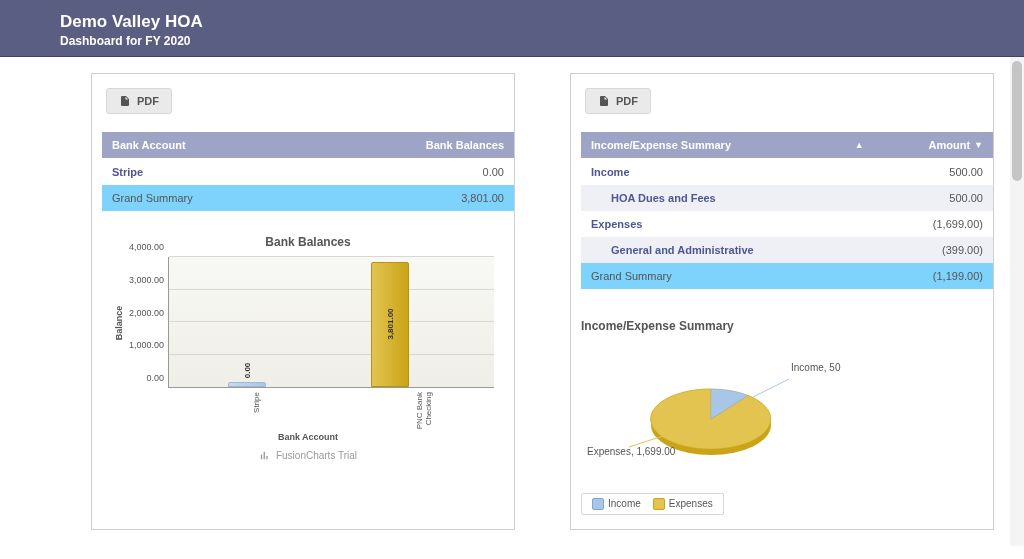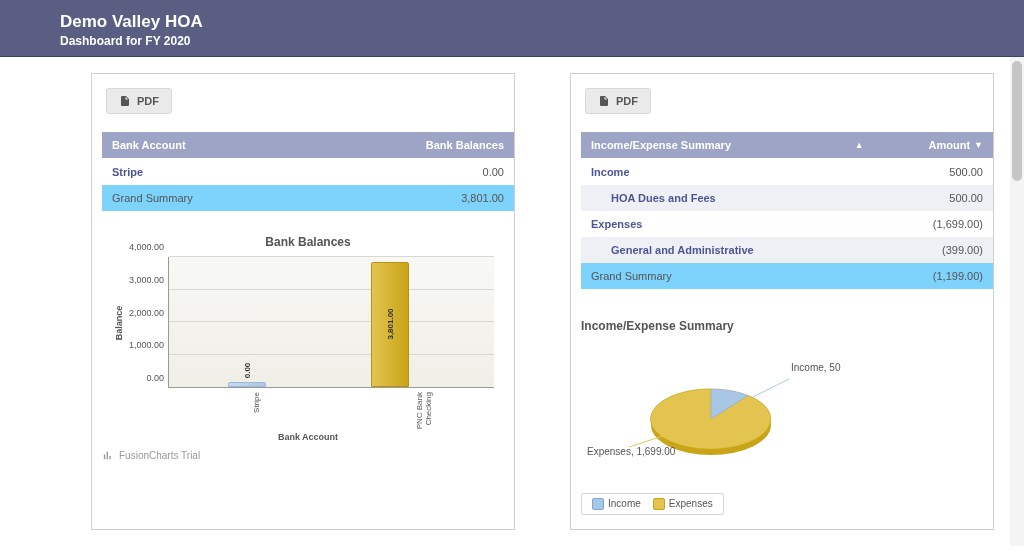--- a/index.html
+++ b/index.html
@@ -35,21 +35,21 @@
   .bar-plot{flex:1;height:130px;border-left:1px solid #999;border-bottom:1px solid #999;position:relative;background:linear-gradient(#f8f8f5,#efeee7);margin-right:20px;}
   .bar-plot .grid-line{position:absolute;left:0;right:0;border-top:1px solid #d8d8d0;}
   .bar .bar-fill{position:absolute;bottom:0;width:36px;background:linear-gradient(90deg,#e3c451,#c9a417);border:1px solid #b89012;border-top-left-radius:2px;border-top-right-radius:2px;}
   .bar .bar-fill.blue{background:linear-gradient(90deg,#c8daee,#a8c6e6);border-color:#9cb9d8;}
   .bar .bar-fill .bar-val{position:absolute;left:50%;top:50%;transform:translate(-50%,-50%) rotate(-90deg);font-size:8px;color:#333;white-space:nowrap;font-weight:bold;}
   .bar .bar-fill.blue .bar-val{top:-8px;transform:translate(-50%,-100%) rotate(-90deg);}
   .bar-xlabels{display:flex;padding-left:66px;padding-right:20px;height:44px;}
   .bar-xlabel{flex:1;text-align:center;position:relative;}
   .bar-xlabel span{position:absolute;left:50%;top:4px;transform-origin:top left;transform:rotate(-90deg) translateX(-100%);font-size:8px;white-space:nowrap;line-height:1.1;display:block;text-align:right;}
   .bar-xaxis-title{font-size:9px;font-weight:bold;margin-top:0;}
-  .fc-trial{display:flex;align-items:center;gap:6px;font-size:10px;color:#9a9a9a;margin-top:8px;}
+  .fc-trial{display:flex;align-items:center;gap:6px;font-size:10px;color:#9a9a9a;margin-top:8px;justify-content:center;}
   .fc-trial svg{width:11px;height:11px;fill:#9a9a9a;}
   .pie-wrap{margin-top:30px;text-align:left;}
   .pie-svg{width:260px;height:140px;}
   .pie-label{font-size:10px;fill:#555;}
   .legend{display:inline-flex;gap:12px;border:1px solid #d6d6d6;border-radius:2px;padding:4px 10px;margin-top:10px;font-size:10px;align-items:center;}
   .legend .sw{display:inline-block;width:10px;height:10px;border-radius:2px;margin-right:4px;vertical-align:middle;}
   .legend .sw.blue{background:#a8c6e6;border:1px solid #7ea8d4;}
   .legend .sw.gold{background:#e3c451;border:1px solid #c9a417;}
 </style>
 </head>

